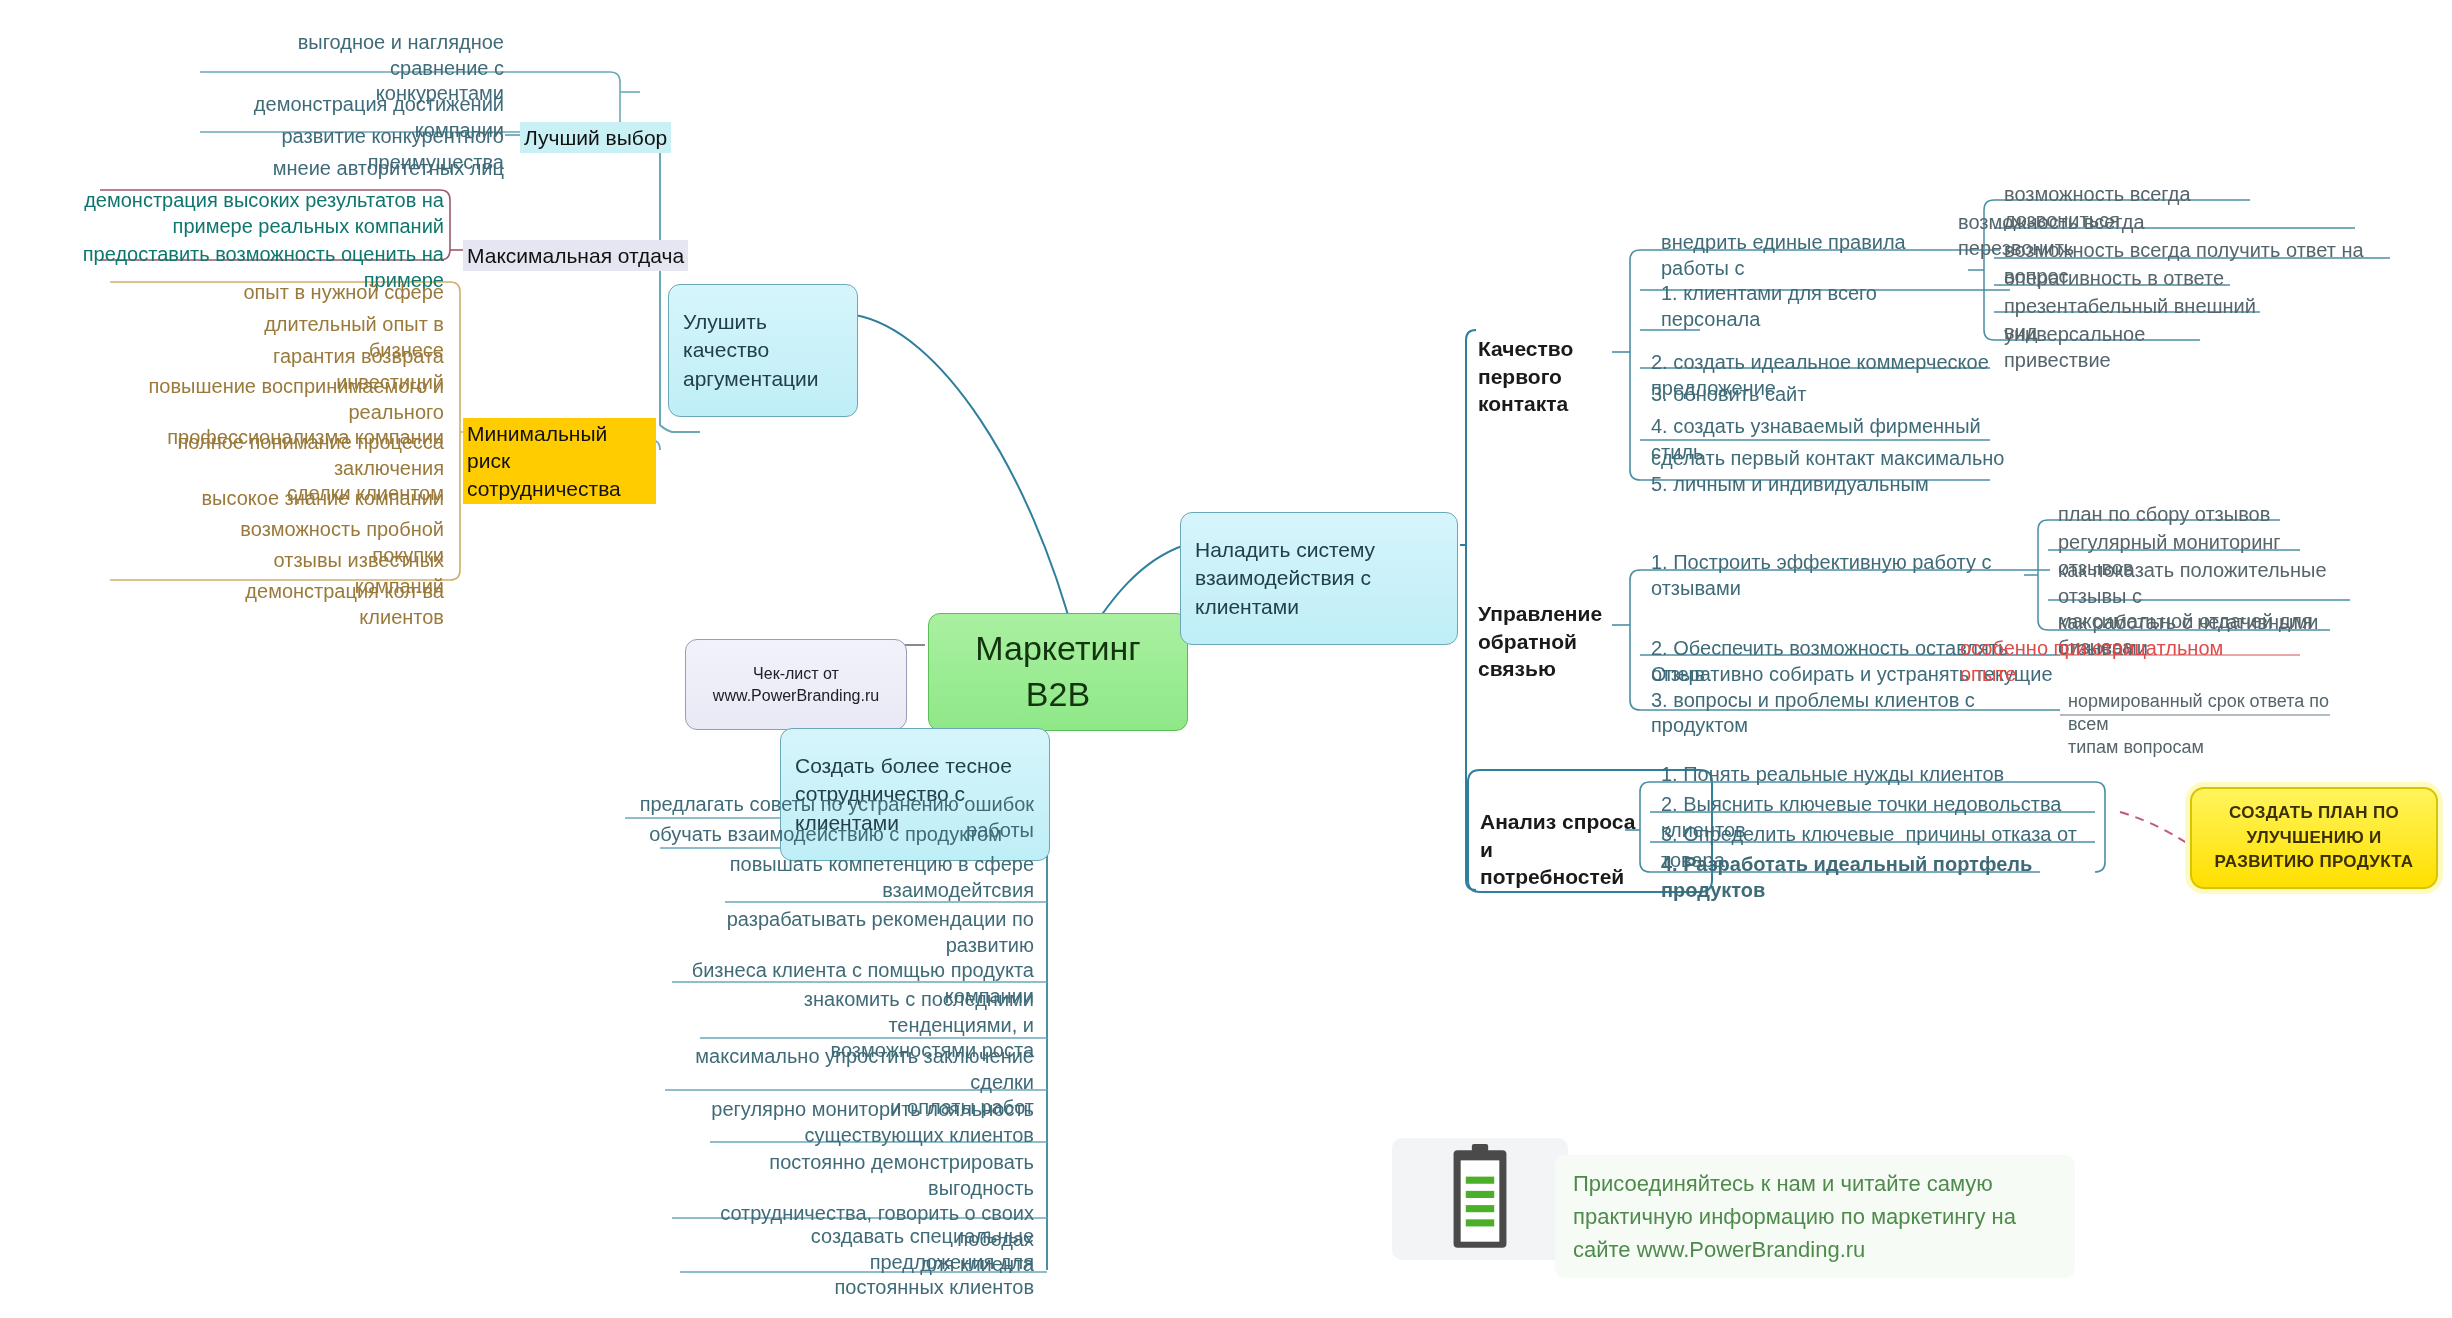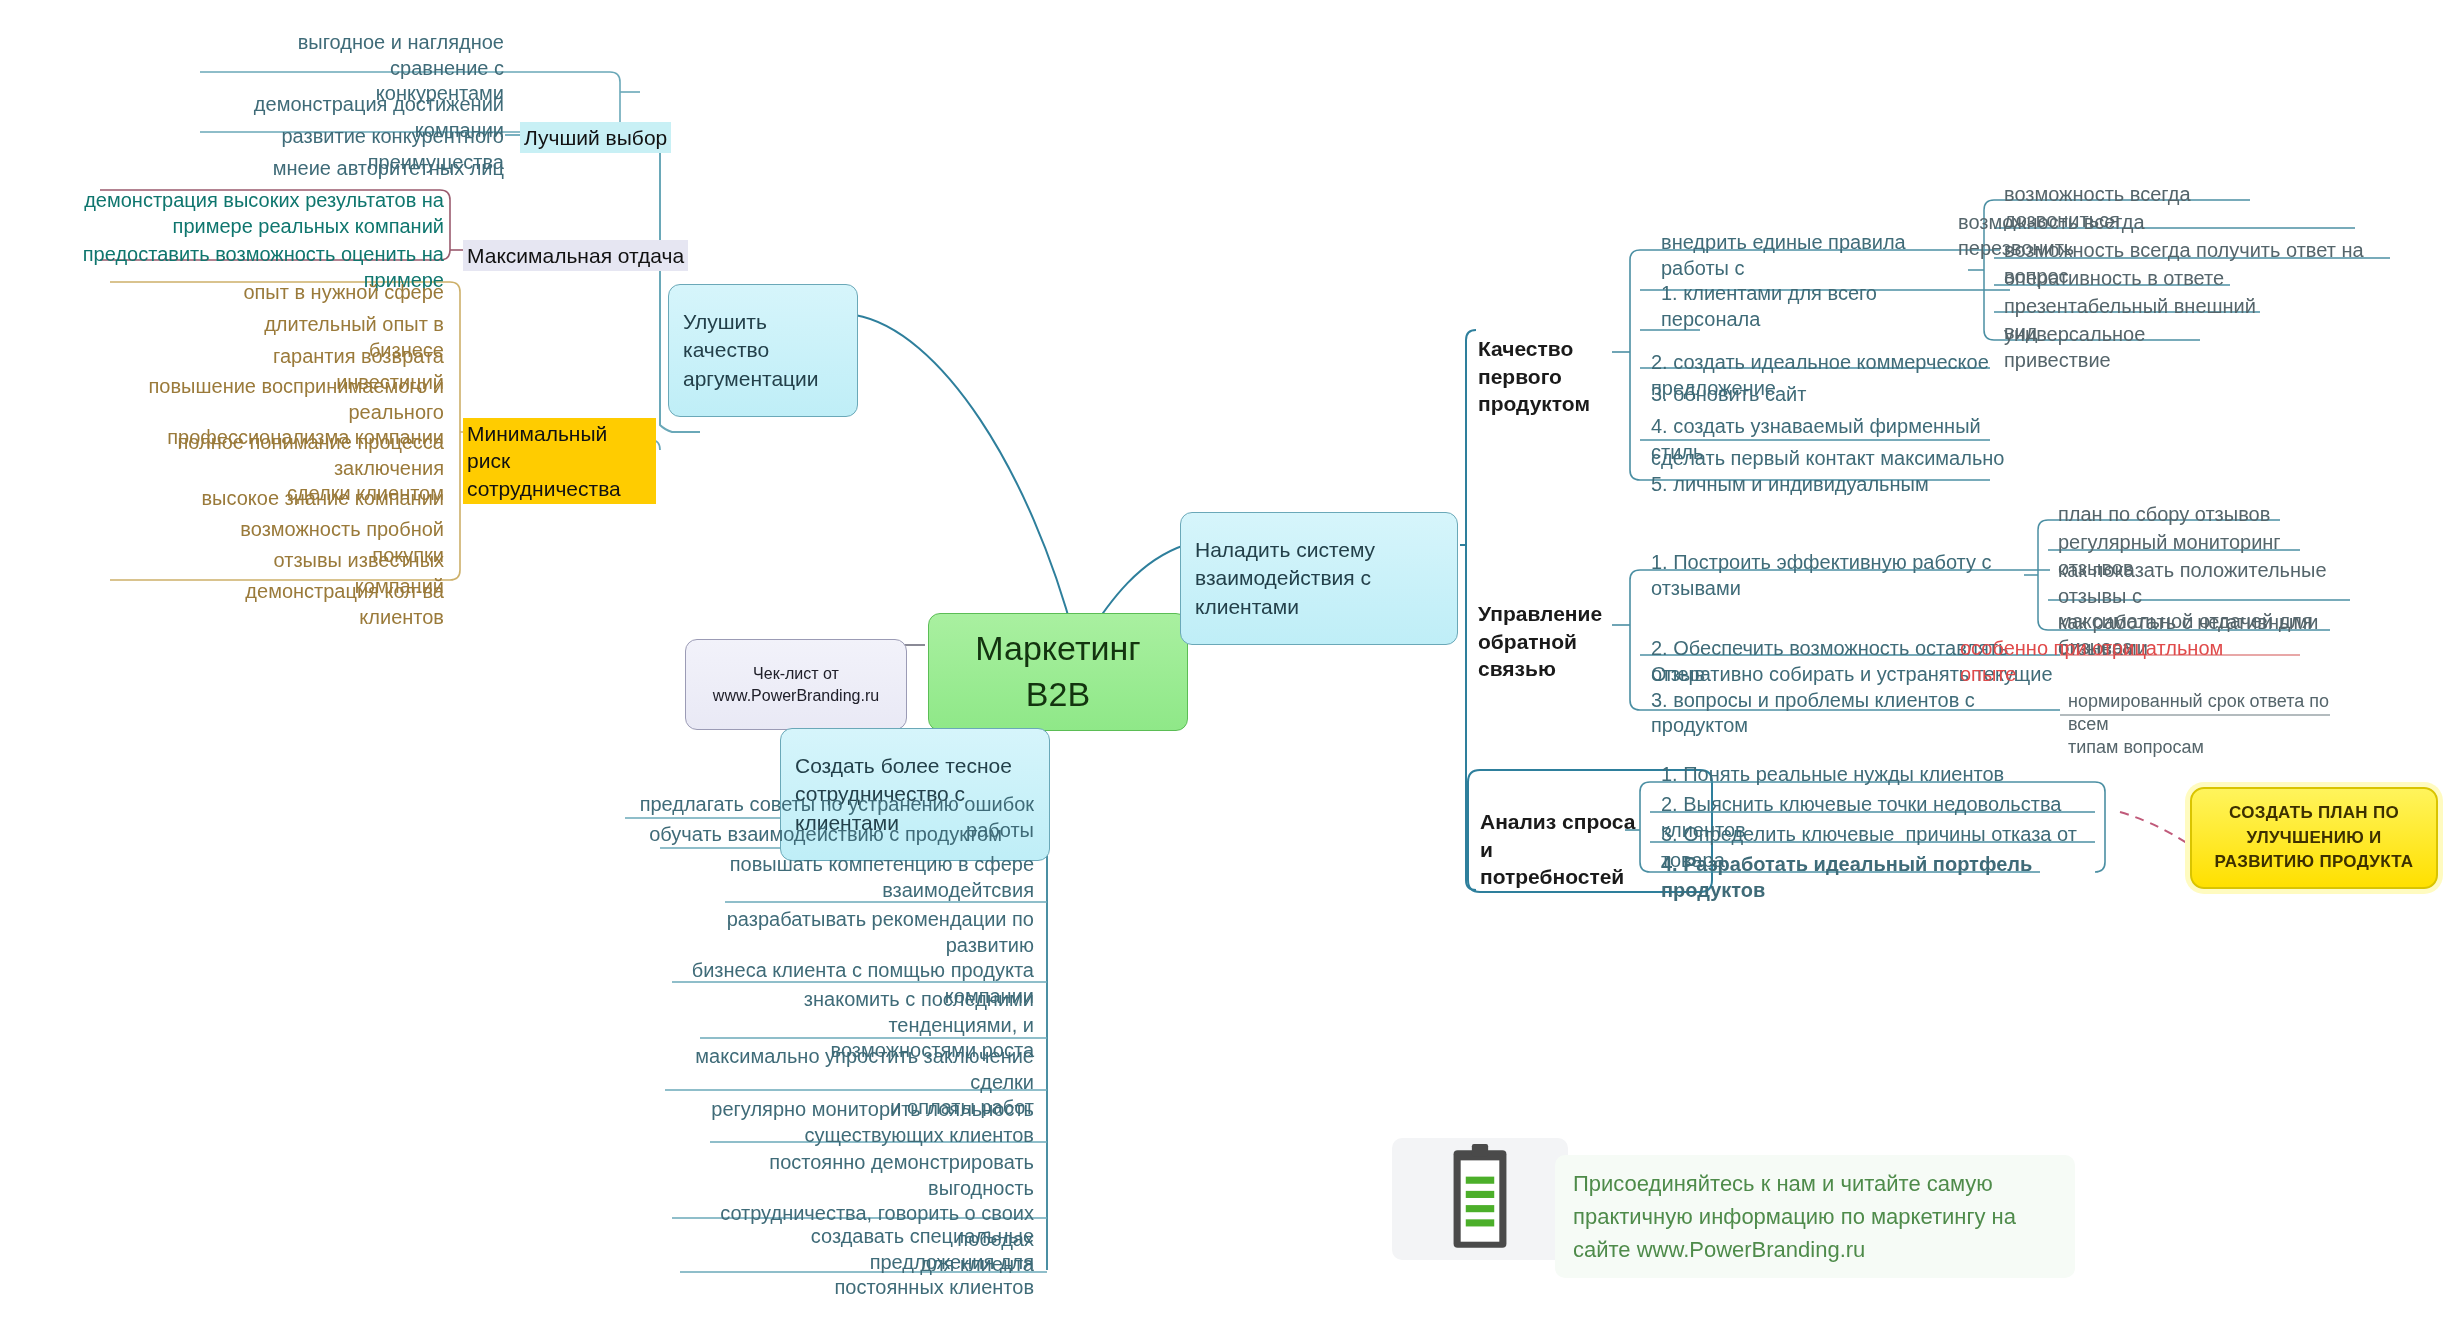--- a/index.html
+++ b/index.html
@@ -304,21 +304,21 @@
     <div>Чек-лист от</div>
     <div>www.PowerBranding.ru</div>
   </div>
 
   <div class="boxnode green" style="left:928px;top:613px;width:260px;">Маркетинг B2B</div>
 
   <div class="boxnode cyan" style="left:1180px;top:512px;width:278px;">Наладить систему
 взаимодействия с клиентами</div>
 
   <div class="catlabel" style="left:1478px;top:335px;width:150px;">Качество первого
-продуктом</div>
+контакта</div>
 
   <div class="node leaf blue r-left" style="left:1655px;top:228px;width:330px;">внедрить единые правила работы с
 1. клиентами для всего персонала</div>
   <div class="node leaf blue r-left" style="left:1645px;top:348px;width:420px;">2. создать идеальное коммерческое предложение</div>
   <div class="node leaf blue r-left" style="left:1645px;top:380px;width:300px;">3. обновить сайт</div>
   <div class="node leaf blue r-left" style="left:1645px;top:412px;width:380px;">4. создать узнаваемый фирменный стиль</div>
   <div class="node leaf blue r-left" style="left:1645px;top:444px;width:380px;">сделать первый контакт максимально
 5. личным и индивидуальным</div>
 
   <div class="node leaf grey r-left" style="left:1998px;top:180px;width:280px;">возможность всегда дозвониться</div>

